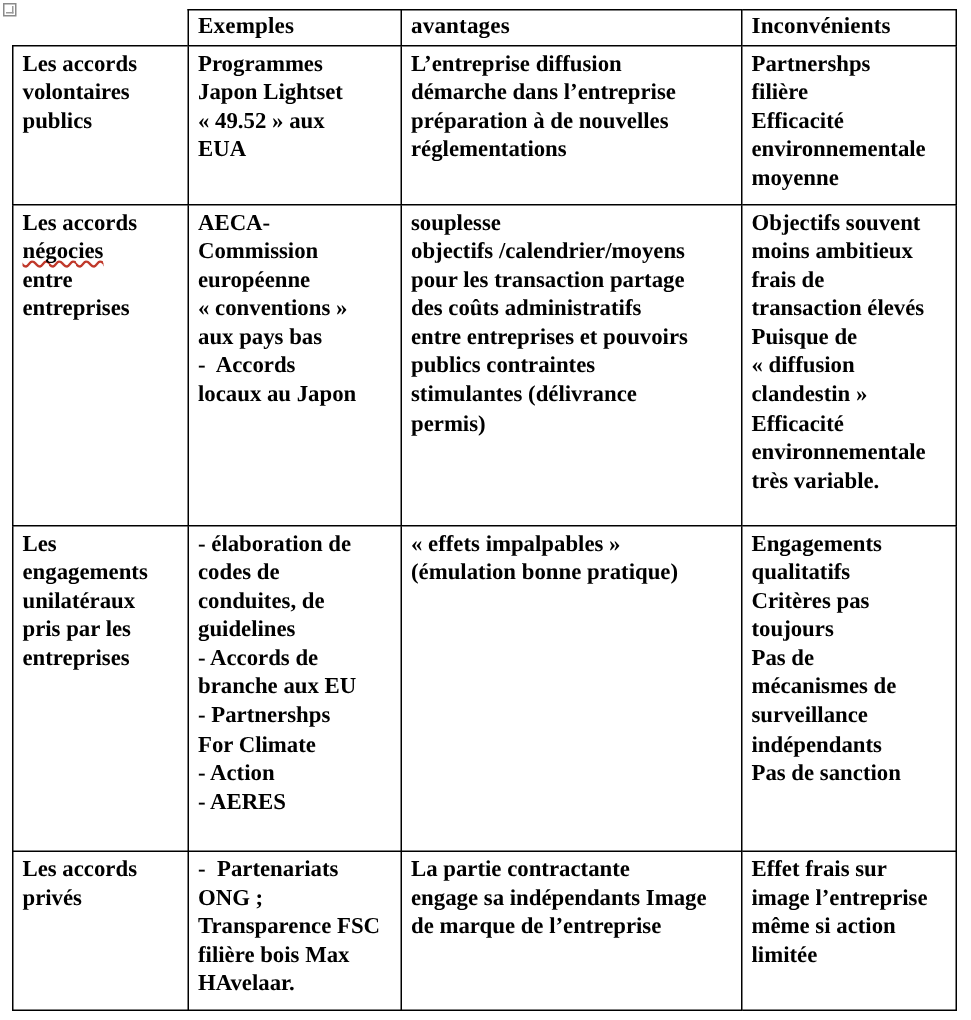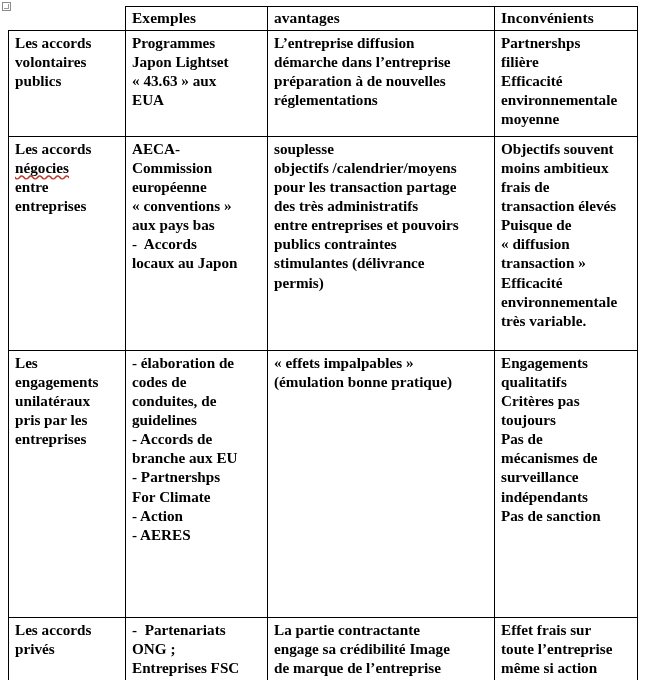--- a/index.html
+++ b/index.html
@@ -82,21 +82,21 @@
   
   col.c1 { width: 117px; }
   col.c2 { width: 142px; }
   col.c3 { width: 227px; }
   col.c4 { width: 143px; }
 
   
   tr.r-head { height: 24px; }
   tr.r1 { height: 106px; }
   tr.r2 { height: 214px; }
-  tr.r3 { height: 267px; }
+  tr.r3 { height: 217px; }
   tr.r4 { height: 106px; }
 
   .cell-lines > span {
     display: block;
     white-space: pre-wrap;
   }
 
   
   .squiggle {
     text-decoration: underline wavy #c0392b;
@@ -127,21 +127,21 @@
     <tbody>
       <tr class="r1">
         <td class="cell-lines">
             <span>Les accords</span>
             <span>volontaires</span>
             <span>publics</span>
           </td>
         <td class="cell-lines">
             <span>Programmes</span>
             <span>Japon Lightset</span>
-            <span>« 43.63 » aux</span>
+            <span>« 49.52 » aux</span>
             <span>EUA</span>
           </td>
         <td class="cell-lines">
             <span>L’entreprise diffusion</span>
             <span>démarche dans l’entreprise</span>
             <span>préparation à de nouvelles</span>
             <span>réglementations</span>
           </td>
         <td class="cell-lines">
             <span>Partnershps</span>
@@ -164,34 +164,34 @@
             <span>européenne</span>
             <span>« conventions »</span>
             <span>aux pays bas</span>
             <span>-  Accords</span>
             <span>locaux au Japon</span>
           </td>
         <td class="cell-lines">
             <span>souplesse</span>
             <span>objectifs /calendrier/moyens</span>
             <span>pour les transaction partage</span>
-            <span>des très administratifs</span>
+            <span>des coûts administratifs</span>
             <span>entre entreprises et pouvoirs</span>
             <span>publics contraintes</span>
             <span>stimulantes (délivrance</span>
             <span>permis)</span>
           </td>
         <td class="cell-lines">
             <span>Objectifs souvent</span>
             <span>moins ambitieux</span>
             <span>frais de</span>
             <span>transaction élevés</span>
             <span>Puisque de</span>
             <span>« diffusion</span>
-            <span>transaction »</span>
+            <span>clandestin »</span>
             <span>Efficacité</span>
             <span>environnementale</span>
             <span>très variable.</span>
           </td>
       </tr>
       <tr class="r3">
         <td class="cell-lines">
             <span>Les</span>
             <span>engagements</span>
             <span>unilatéraux</span>
@@ -227,31 +227,31 @@
           </td>
       </tr>
       <tr class="r4">
         <td class="cell-lines">
             <span>Les accords</span>
             <span>privés</span>
           </td>
         <td class="cell-lines">
             <span>-  Partenariats</span>
             <span>ONG ;</span>
-            <span>Entreprises FSC</span>
+            <span>Transparence FSC</span>
             <span>filière bois Max</span>
             <span>HAvelaar.</span>
           </td>
         <td class="cell-lines">
             <span>La partie contractante</span>
-            <span>engage sa crédibilité Image</span>
+            <span>engage sa indépendants Image</span>
             <span>de marque de l’entreprise</span>
           </td>
         <td class="cell-lines">
             <span>Effet frais sur</span>
-            <span>toute l’entreprise</span>
+            <span>image l’entreprise</span>
             <span>même si action</span>
             <span>limitée</span>
           </td>
       </tr>
     </tbody>
   </table>
 </div>
 
 </body></html>

